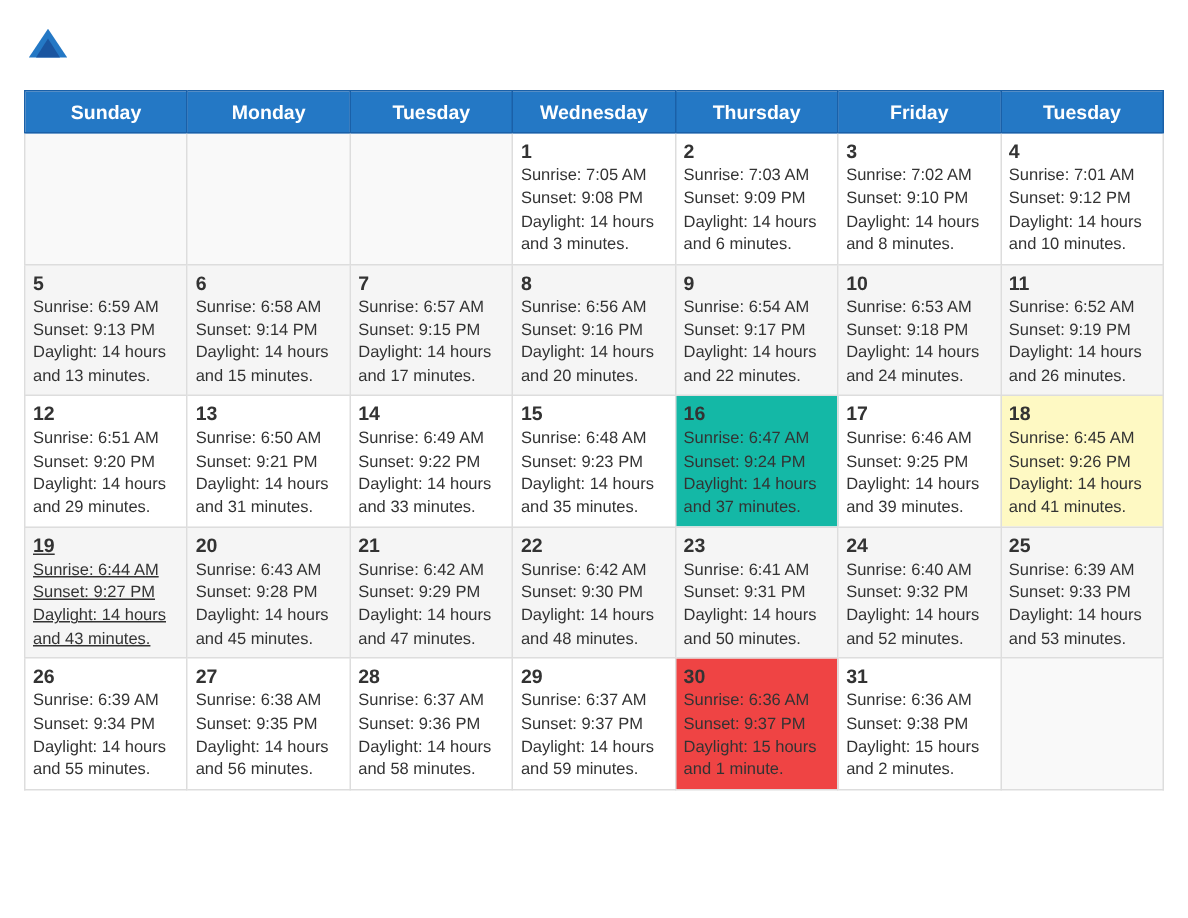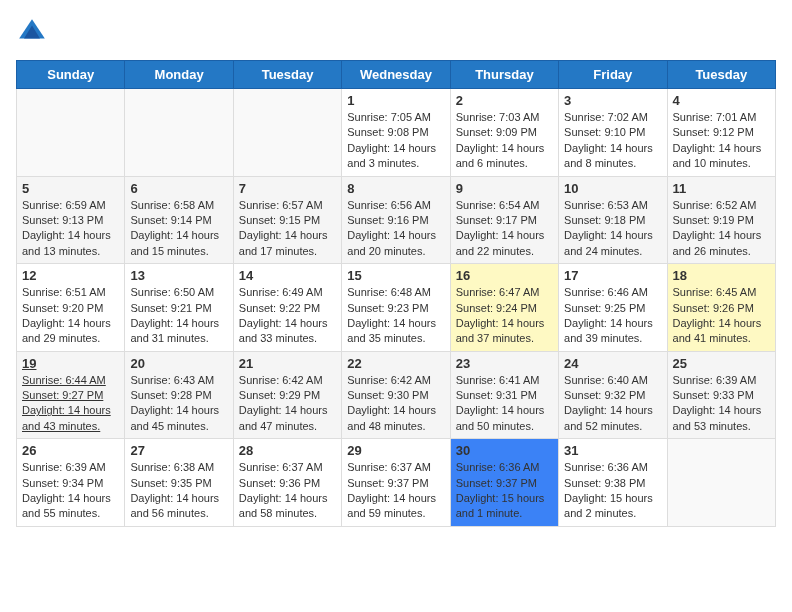--- a/index.html
+++ b/index.html
@@ -191,21 +191,21 @@
           <div class="day-info">Sunrise: 6:50 AM<br>Sunset: 9:21 PM<br>Daylight: 14 hours<br>and 31 minutes.</div>
         </td>
         <td style="background: rgb(255, 255, 255);">
           <span class="day-number">14</span>
           <div class="day-info">Sunrise: 6:49 AM<br>Sunset: 9:22 PM<br>Daylight: 14 hours<br>and 33 minutes.</div>
         </td>
         <td style="background: rgb(255, 255, 255); margin-left: 34px;">
           <span class="day-number">15</span>
           <div class="day-info">Sunrise: 6:48 AM<br>Sunset: 9:23 PM<br>Daylight: 14 hours<br>and 35 minutes.</div>
         </td>
-        <td style="background: #fef9c3;">
+        <td style="background: #14b8a6;">
           <span class="day-number">16</span>
           <div class="day-info">Sunrise: 6:47 AM<br>Sunset: 9:24 PM<br>Daylight: 14 hours<br>and 37 minutes.</div>
         </td>
         <td style="background: rgb(255, 255, 255);">
           <span class="day-number">17</span>
           <div class="day-info">Sunrise: 6:46 AM<br>Sunset: 9:25 PM<br>Daylight: 14 hours<br>and 39 minutes.</div>
         </td>
         <td style="background: #fef9c3;">
           <span class="day-number">18</span>
           <div class="day-info">Sunrise: 6:45 AM<br>Sunset: 9:26 PM<br>Daylight: 14 hours<br>and 41 minutes.</div>
@@ -251,21 +251,21 @@
           <div class="day-info">Sunrise: 6:38 AM<br>Sunset: 9:35 PM<br>Daylight: 14 hours<br>and 56 minutes.</div>
         </td>
         <td style="background: rgb(255, 255, 255);">
           <span class="day-number">28</span>
           <div class="day-info">Sunrise: 6:37 AM<br>Sunset: 9:36 PM<br>Daylight: 14 hours<br>and 58 minutes.</div>
         </td>
         <td style="background: rgb(255, 255, 255);">
           <span class="day-number">29</span>
           <div class="day-info">Sunrise: 6:37 AM<br>Sunset: 9:37 PM<br>Daylight: 14 hours<br>and 59 minutes.</div>
         </td>
-        <td style="background: #3b82f6;">
+        <td style="background: #ef4444;">
           <span class="day-number">30</span>
           <div class="day-info">Sunrise: 6:36 AM<br>Sunset: 9:37 PM<br>Daylight: 15 hours<br>and 1 minute.</div>
         </td>
         <td style="background: rgb(255, 255, 255);">
           <span class="day-number">31</span>
           <div class="day-info">Sunrise: 6:36 AM<br>Sunset: 9:38 PM<br>Daylight: 15 hours<br>and 2 minutes.</div>
         </td>
         <td class="empty-cell" style="background: rgb(250, 250, 250);"></td>
       </tr>
     </tbody>

